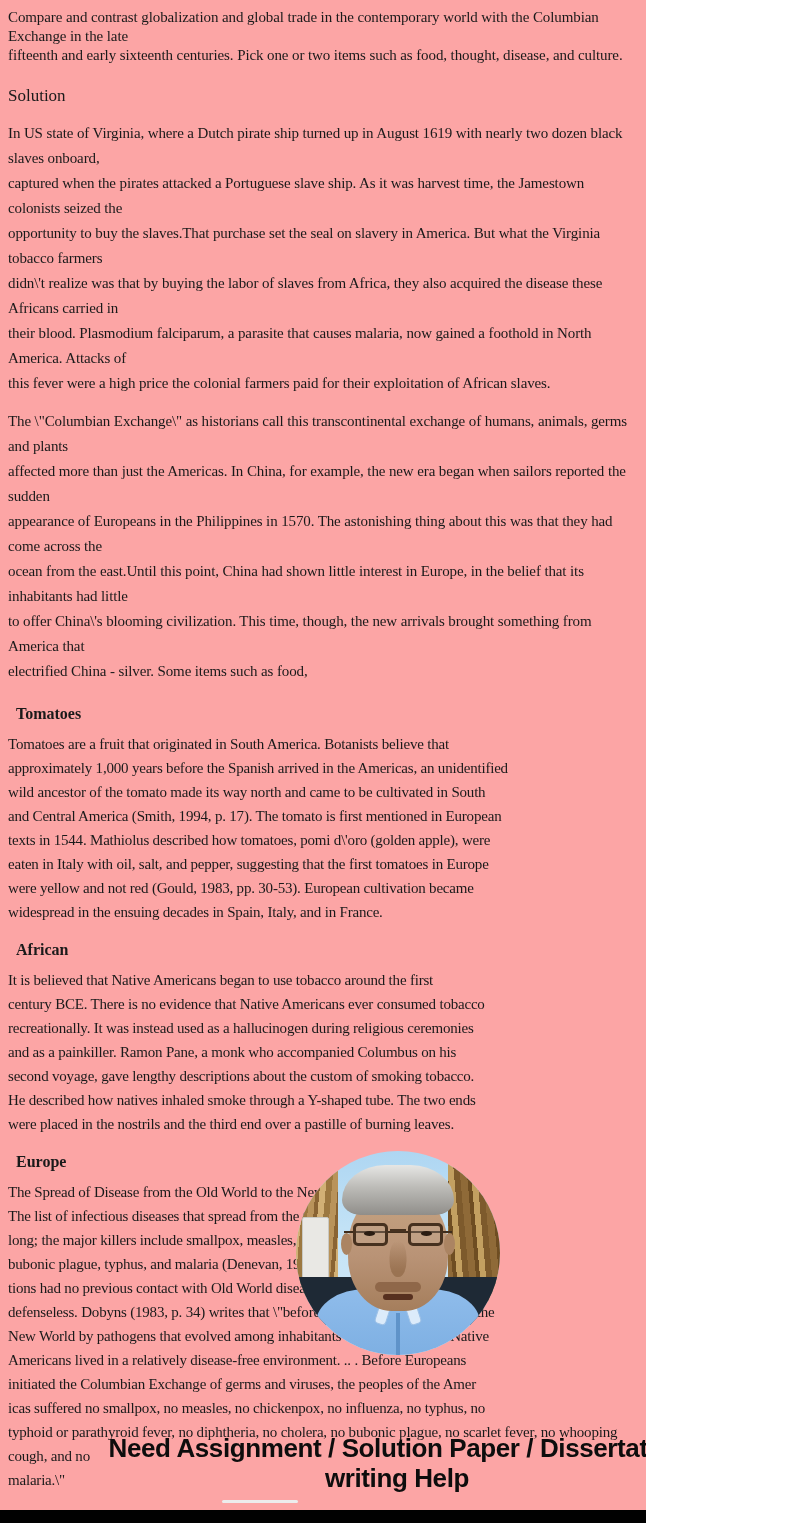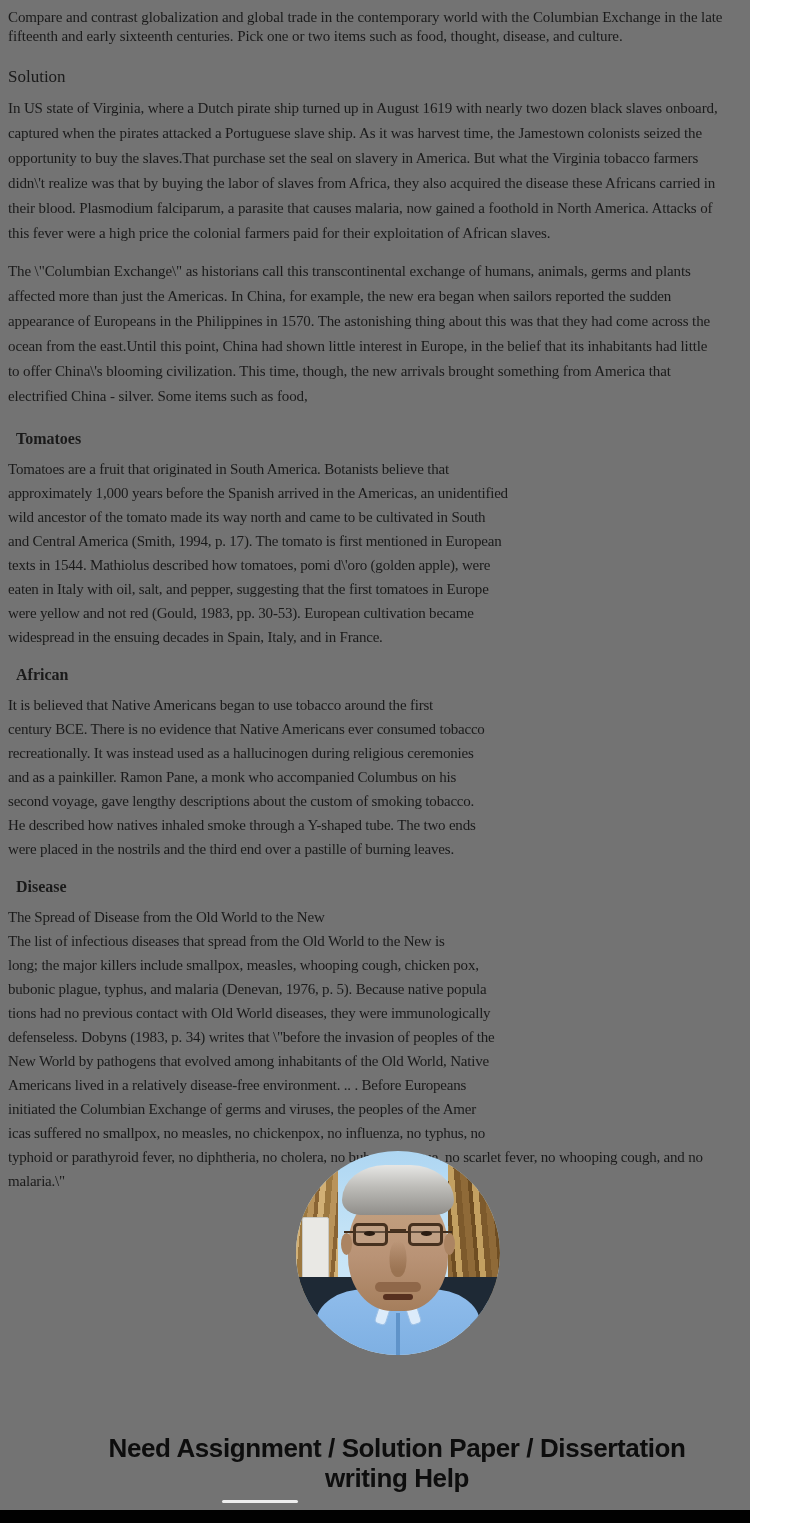--- a/index.html
+++ b/index.html
@@ -5,24 +5,24 @@
   * { box-sizing: border-box; }
   html, body { margin: 0; padding: 0; }
   body {
     width: 794px;
     background: #ffffff;
     font-family: "Liberation Serif", serif;
     color: #1a1a1a;
   }
   .page {
     position: relative;
-    width: 750px;
+    width: 646px;
     height: 1523px;
     overflow: hidden;
-    background: #737373;
+    background: #fca5a5;
   }
   .content {
     padding: 8px 8px 0 8px;
   }
   .question {
     font-size: 15px;
     line-height: 19px;
     letter-spacing: -0.1px;
     white-space: pre-line;
   }
@@ -31,21 +31,21 @@
     font-size: 17px;
     font-weight: normal;
     line-height: 21px;
   }
   .answer-label {
     margin-top: 19px;
     font-size: 15px;
     line-height: 19px;
   }
   .para-wide {
-    margin-top: 9px;
+    margin-top: 15px;
     font-size: 15px;
     line-height: 25px;
     letter-spacing: -0.12px;
     white-space: pre-line;
   }
   .para-wide + .para-wide { margin-top: 13px; }
   .section { margin-top: 16px; }
   .section.first { margin-top: 20px; }
   .section-heading {
     font-size: 16px;
@@ -222,21 +222,21 @@
       <div class="section-body">It is believed that Native Americans began to use tobacco around the first
 century BCE. There is no evidence that Native Americans ever consumed tobacco
 recreationally. It was instead used as a hallucinogen during religious ceremonies
 and as a painkiller. Ramon Pane, a monk who accompanied Columbus on his
 second voyage, gave lengthy descriptions about the custom of smoking tobacco.
 He described how natives inhaled smoke through a Y-shaped tube. The two ends
 were placed in the nostrils and the third end over a pastille of burning leaves.</div>
     </div>
 
     <div class="section">
-      <div class="section-heading">Disease</div>
+      <div class="section-heading">Europe</div>
       <div class="section-body">The Spread of Disease from the Old World to the New
 The list of infectious diseases that spread from the Old World to the New is
 long; the major killers include smallpox, measles, whooping cough, chicken pox,
 bubonic plague, typhus, and malaria (Denevan, 1976, p. 5). Because native popula
 tions had no previous contact with Old World diseases, they were immunologically
 defenseless. Dobyns (1983, p. 34) writes that \"before the invasion of peoples of the
 New World by pathogens that evolved among inhabitants of the Old World, Native
 Americans lived in a relatively disease-free environment. .. . Before Europeans
 initiated the Columbian Exchange of germs and viruses, the peoples of the Amer
 icas suffered no smallpox, no measles, no chickenpox, no influenza, no typhus, no

